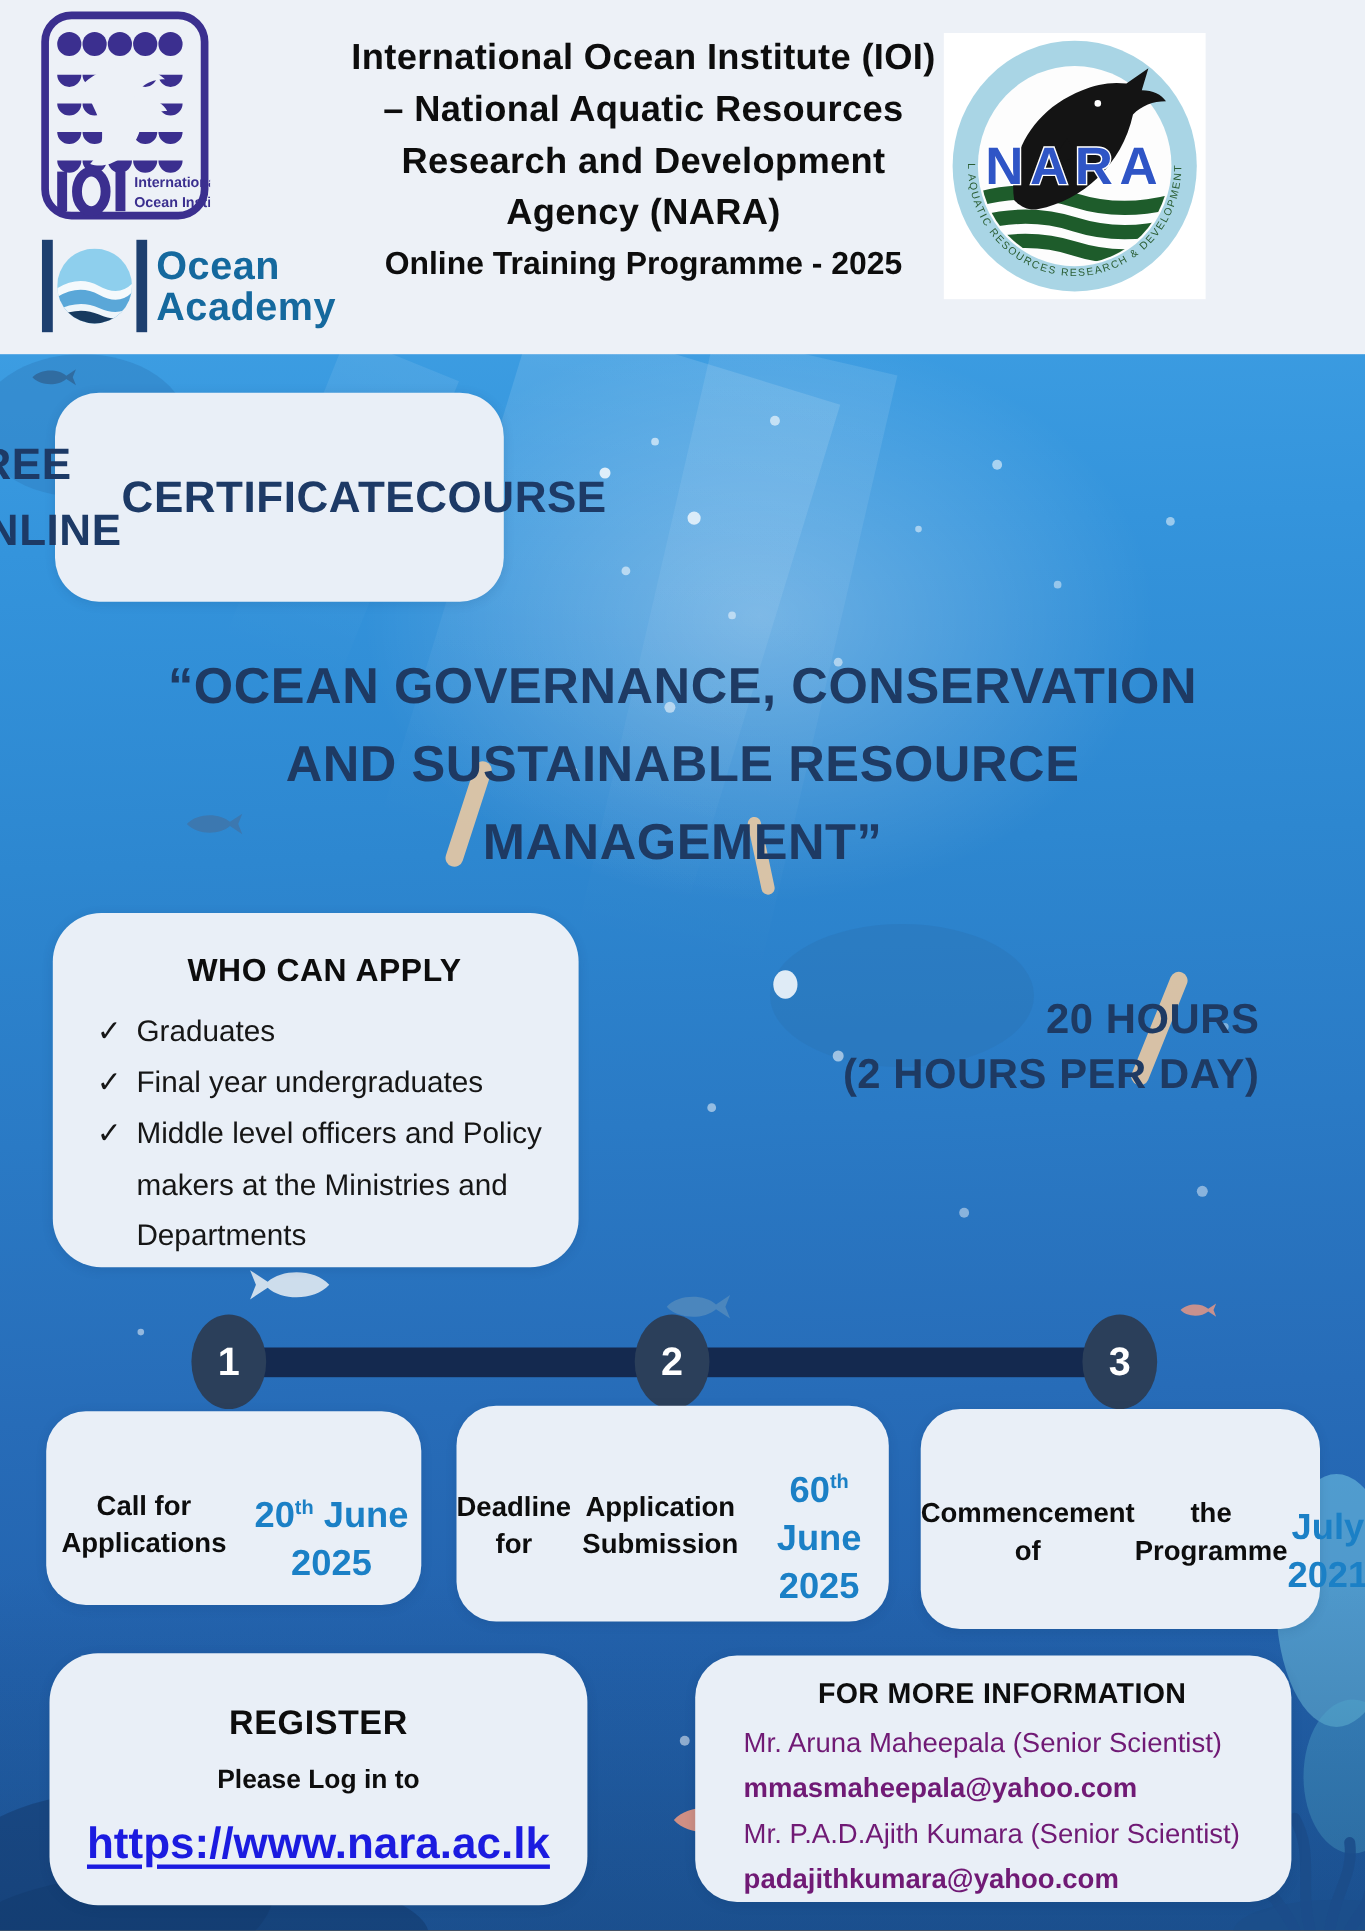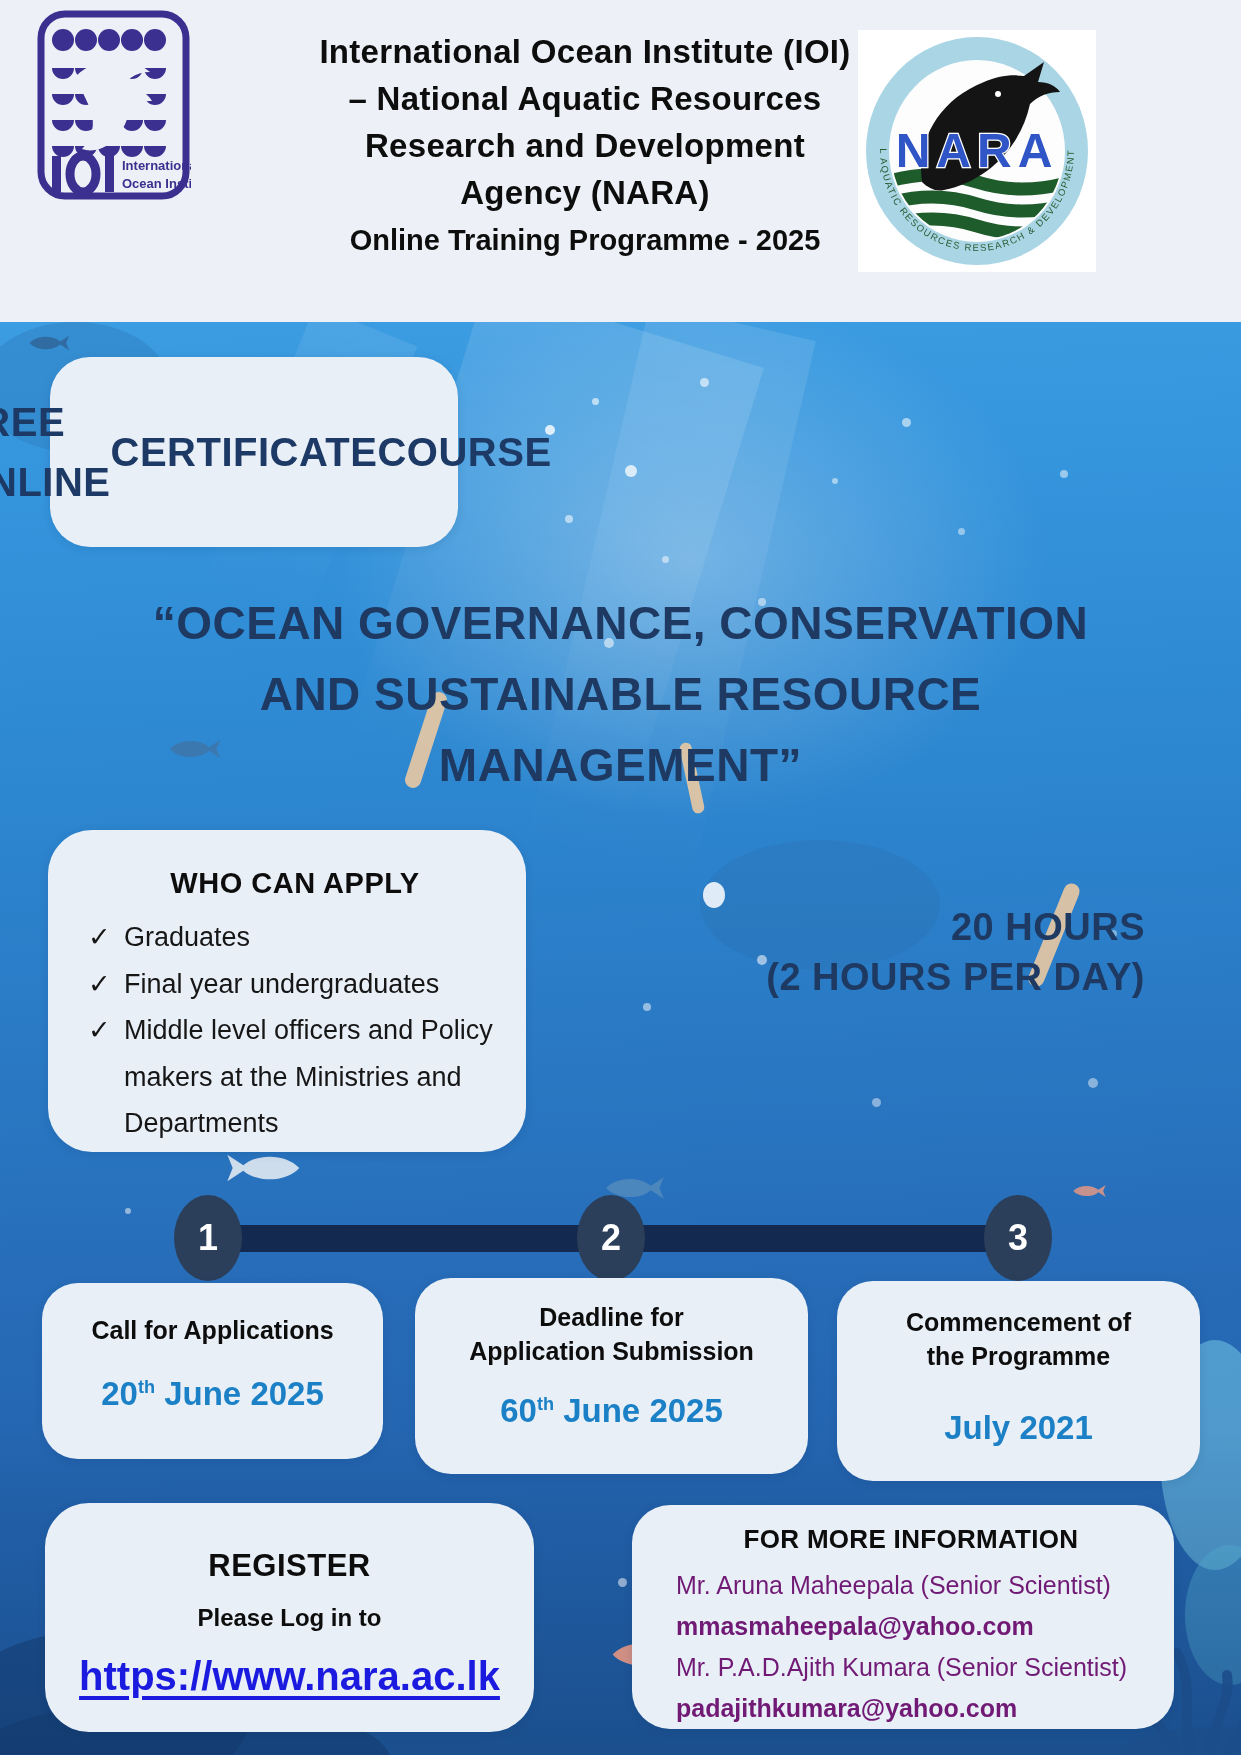--- a/index.html
+++ b/index.html
@@ -32,21 +32,21 @@
   .who-list li{display:flex;font-size:27px;line-height:46.5px;color:#161616;}
   .who-list .check{flex:0 0 36px;}
   .hours{position:absolute;left:645px;top:902px;width:500px;text-align:right;z-index:3;}
   .hours div{font-weight:bold;font-size:38px;line-height:50px;color:#1e3a63;letter-spacing:.5px;}
   
   .tl-bar{position:absolute;left:208px;top:1225px;width:810px;height:27px;background:#14294f;z-index:3;}
   .tl-step{position:absolute;width:68px;height:86px;border-radius:50%;background:#2b3f5a;color:#fff;
     display:flex;align-items:center;justify-content:center;font-weight:bold;font-size:36px;z-index:4;top:1195px;}
   .tl-1{left:174px;} .tl-2{left:577px;} .tl-3{left:984px;}
   
-  .info-card{display:flex;flex-direction:column;align-items:center;text-align:center;border-radius:36px;}
+  .info-card{display:flex;flex-direction:row;align-items:center;text-align:center;border-radius:36px;}
   .card-1{left:42px;top:1283px;width:341px;height:176px;padding-top:30px;}
   .card-2{left:415px;top:1278px;width:393px;height:196px;padding-top:22px;}
   .card-3{left:837px;top:1281px;width:363px;height:200px;padding-top:24px;}
   .card-title{font-weight:bold;font-size:25px;line-height:34px;color:#0d0d0d;}
   .card-date{font-weight:bold;font-size:33px;line-height:44px;color:#1b80c6;}
   .card-1 .card-date{margin-top:18px;} .card-2 .card-date{margin-top:14px;} .card-3 .card-date{margin-top:26px;}
   .card-date sup{font-size:.55em;vertical-align:super;}
   
   .register-box{left:45px;top:1503px;width:489px;height:229px;text-align:center;padding-top:30px;}
   .register-box h2{margin:15px;font-size:31px;line-height:36px;color:#0d0d0d;letter-spacing:.5px;}
@@ -174,20 +174,40 @@
       <path d="M40 66 C 60 46 94 44 114 62 C 99 62 88 70 84 84 C 97 77 110 80 116 91 C 103 90 94 98 90 112 C 80 136 60 144 46 139 C 57 128 59 114 55 101 C 49 86 43 76 40 66 Z" fill="#edf1f7"></path>
       <g>
         <rect x="16" y="146" width="9" height="36" fill="#3b2f8f"></rect>
         <ellipse cx="47" cy="164" rx="13" ry="18" fill="none" stroke="#3b2f8f" stroke-width="9"></ellipse>
         <rect x="69" y="146" width="9" height="36" fill="#3b2f8f"></rect>
         <text x="86" y="160" font-size="13" font-weight="bold" fill="#3b2f8f" font-family="Liberation Sans,sans-serif">International</text>
         <text x="86" y="178" font-size="13" font-weight="bold" fill="#3b2f8f" font-family="Liberation Sans,sans-serif">Ocean Institute</text>
       </g>
     </svg>
 
+    <div class="oa-logo">
+      <svg width="96" height="96" viewBox="0 0 96 96">
+        <rect x="0" y="6" width="10" height="84" fill="#1d3f6f"></rect>
+        <rect x="86" y="6" width="10" height="84" fill="#1d3f6f"></rect>
+        <clipPath id="oaglobe">
+            <circle cx="48" cy="48" r="34"></circle>
+          </clipPath>
+        <g clip-path="url(#oaglobe)">
+          <rect x="14" y="14" width="68" height="68" fill="#8ecfed"></rect>
+          <path d="M14 50 Q 34 38 52 48 T 82 46 L 82 96 L 14 96 Z" fill="#f4f9fc"></path>
+          <path d="M14 58 Q 34 46 52 56 T 82 54 L 82 96 L 14 96 Z" fill="#5aa7d8"></path>
+          <path d="M14 70 Q 34 60 52 68 T 82 66 L 82 96 L 14 96 Z" fill="#eef5fa"></path>
+          <path d="M14 76 Q 34 66 52 74 T 82 72 L 82 96 L 14 96 Z" fill="#173a5f"></path>
+        </g>
+      </svg>
+      <div>
+        <div class="oa-text">Ocean</div>
+        <div class="oa-text">Academy</div>
+      </div>
+    </div>
 
     <div class="header-title">
       <div class="line">International Ocean Institute (IOI)</div>
       <div class="line">– National Aquatic Resources</div>
       <div class="line">Research and Development</div>
       <div class="line">Agency (NARA)</div>
       <div class="subtitle">Online Training Programme - 2025</div>
     </div>
 
     <div class="nara-logo">

